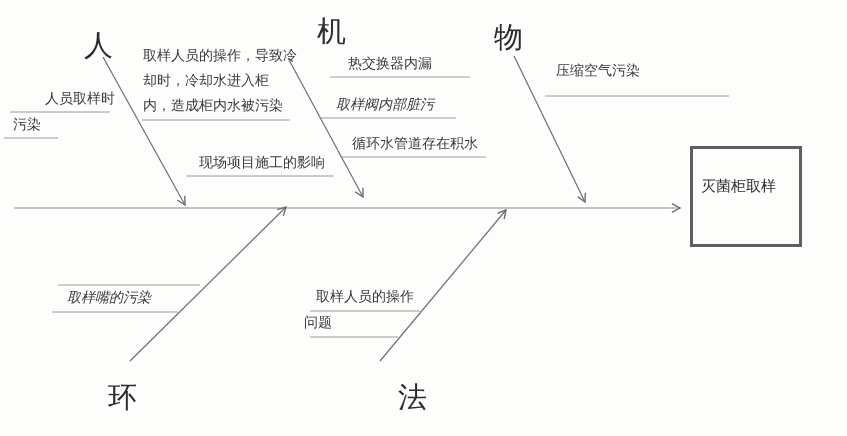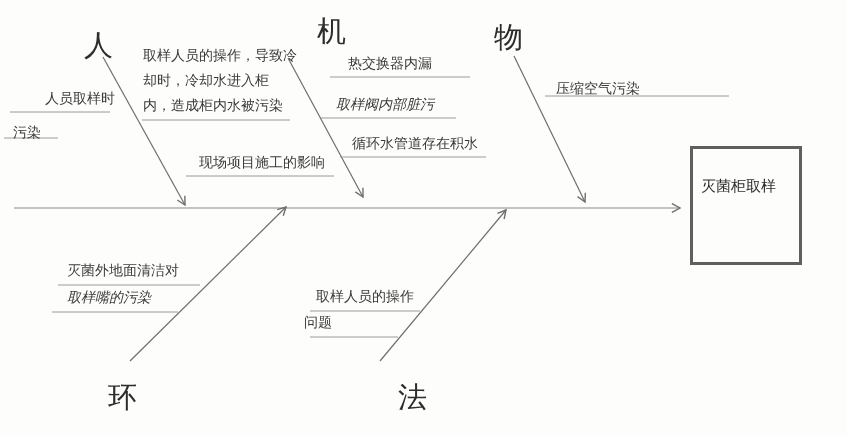--- a/index.html
+++ b/index.html
@@ -26,21 +26,21 @@
     font-size:14px;
     line-height:1;
     white-space:nowrap;
     color:#3a3a3a;
   }
   .effect-box {
     position:absolute;
     left:690px;
     top:146px;
     width:112px;
-    height:119px;
+    height:101px;
     border:3px solid #5f5f5f;
     background:#fdfdfc;
     padding:24px 8px 16px 8px;
     font-size:15px;
     line-height:1.75;
     color:#2d2d2d;
   }
 </style>
 </head>
 <body>
@@ -76,34 +76,33 @@
     <line x1="310" y1="337" x2="398" y2="337" stroke="#9a9a9a" stroke-width="1"></line>
   </svg>
 
   <div class="cat" style="left:84px;  top:26px;">人</div>
   <div class="cat" style="left:317px; top:12px;">机</div>
   <div class="cat" style="left:494px; top:18px;">物</div>
   <div class="cat" style="left:108px; top:378px;">环</div>
   <div class="cat" style="left:398px; top:378px;">法</div>
 
   <div class="cause" style="left:45px;  top:92px;">人员取样时</div>
-  <div class="cause" style="left:13px;  top:118px;margin-top:8px;">污染</div>
+  <div class="cause" style="left:13px;  top:118px;">污染</div>
 
   <div class="cause" style="left:143px; top:49px;">取样人员的操作，导致冷</div>
   <div class="cause" style="left:143px; top:74px;">却时，冷却水进入柜</div>
   <div class="cause" style="left:143px; top:99px;">内，造成柜内水被污染</div>
 
   <div class="cause" style="left:348px; top:57px;">热交换器内漏</div>
   <div class="cause" style="left:336px; top:98px;font-style:italic;">取样阀内部脏污</div>
   <div class="cause" style="left:352px; top:137px;">循环水管道存在积水</div>
   <div class="cause" style="left:199px; top:156px;">现场项目施工的影响</div>
 
-  <div class="cause" style="left:556px; top:82px;">压缩空气污染</div>
+  <div class="cause" style="left:556px; top:64px;">压缩空气污染</div>
 
-  <div class="cause" style="left:67px;  top:264px;">灭菌外地面清洁对</div>
   <div class="cause" style="left:67px;  top:291px;font-style:italic;">取样嘴的污染</div>
 
   <div class="cause" style="left:316px; top:290px;">取样人员的操作</div>
   <div class="cause" style="left:304px; top:316px;text-align:right;">问题</div>
 
   <div class="effect-box">
     <div>灭菌柜取样</div>
   </div>
 
 </div>

